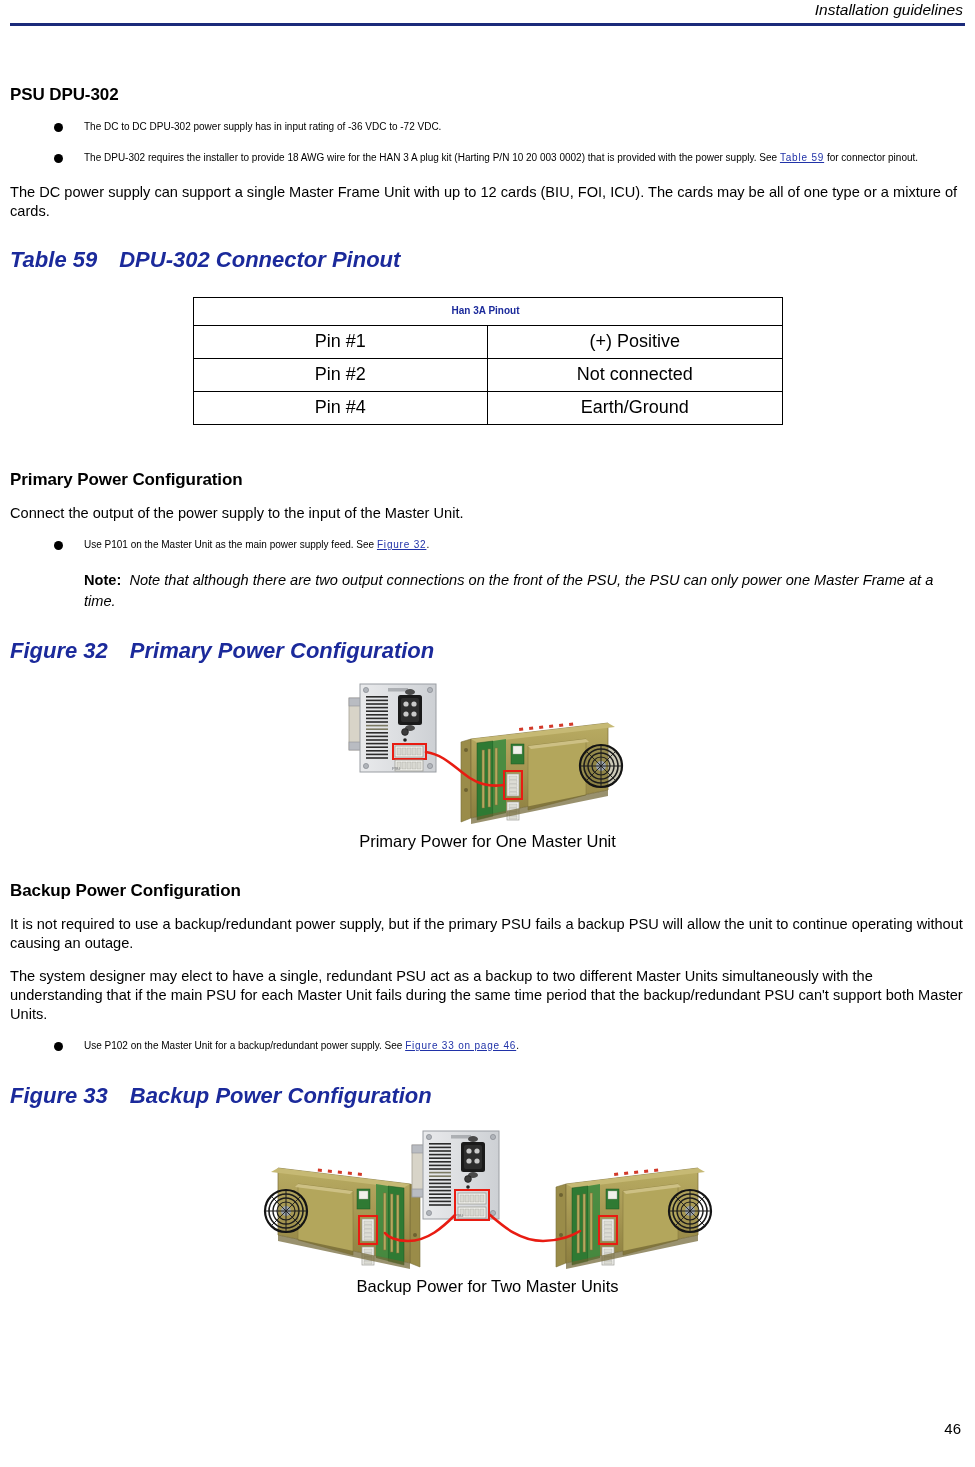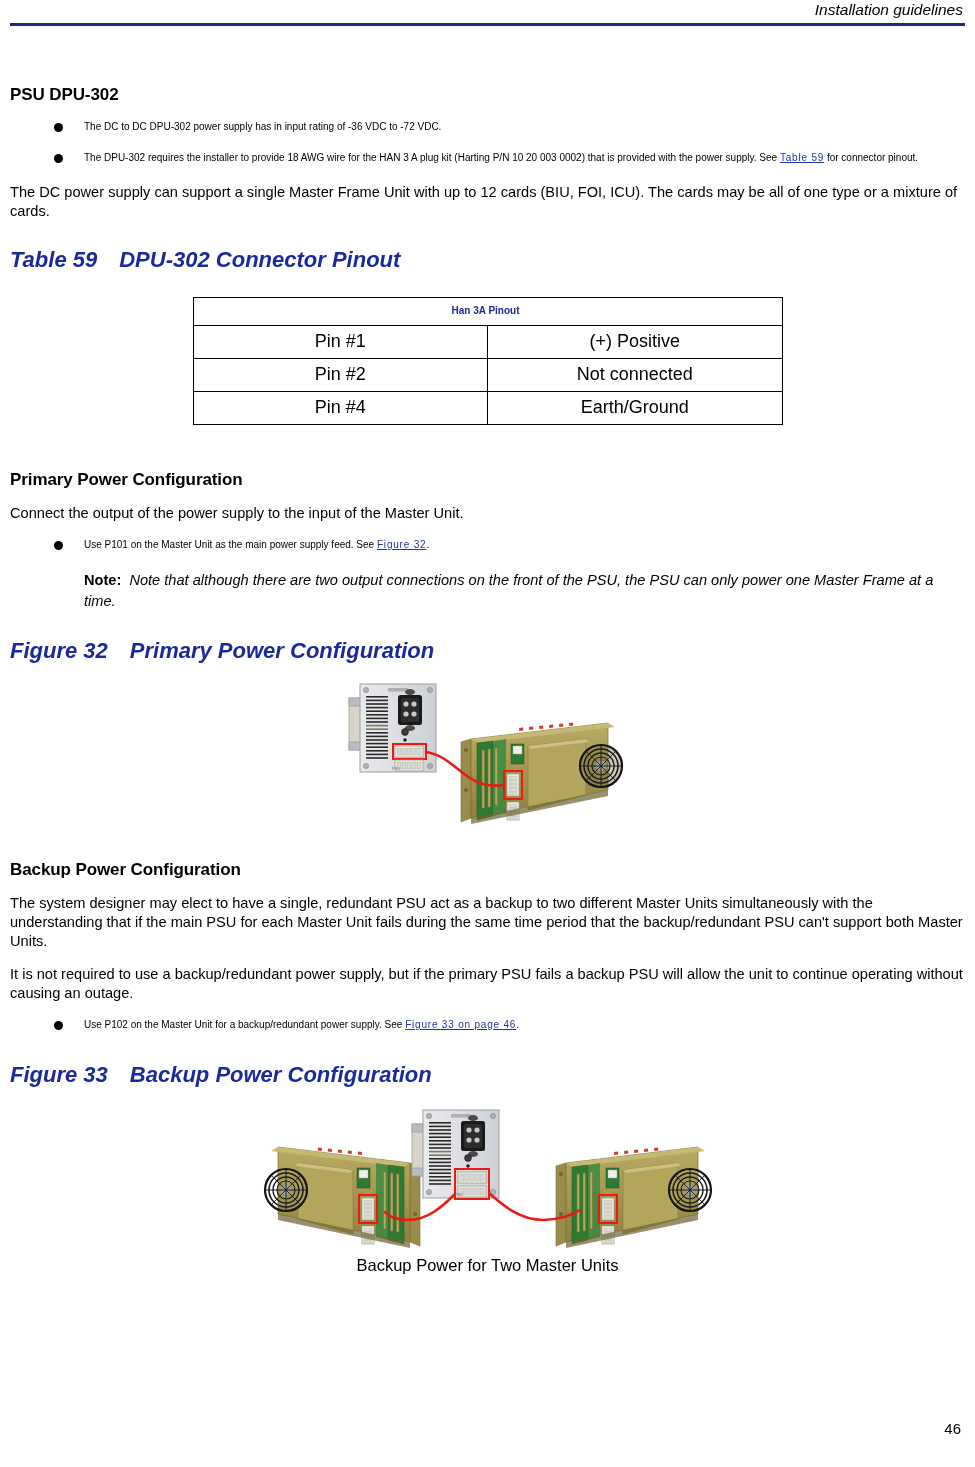--- a/index.html
+++ b/index.html
@@ -380,26 +380,27 @@
             <line x1="237" y1="96" x2="279" y2="96" stroke="#1c1c1c" stroke-width="1"></line>
             <line x1="243" y1="81" x2="273" y2="111" stroke="#1c1c1c" stroke-width="0.9"></line>
             <line x1="273" y1="81" x2="243" y2="111" stroke="#1c1c1c" stroke-width="0.9"></line>
           </g>
 
           <polygon points="128,148 265,120 265,126 128,154" fill="#6d6331" opacity="0.7"></polygon>
         </g>
 
         <path d="M 83 82 C 108 86, 118 108, 140 114 C 152 117, 158 115, 161 115" fill="none" stroke="#e81c12" stroke-width="2.6" stroke-linecap="round"></path>
       </svg>
+      <div class="fig-caption-below">Primary Power for One Master Unit</div>
     </div>
 
     <h2 class="section-head tight">Backup Power Configuration</h2>
 
+    <p class="body-text">It is not required to use a backup/redundant power supply, but if the primary PSU fails a backup PSU will allow the unit to continue operating without causing an outage.</p>
     <p class="body-text">The system designer may elect to have a single, redundant PSU act as a backup to two different Master Units simultaneously with the understanding that if the main PSU for each Master Unit fails during the same time period that the backup/redundant PSU can't support both Master Units.</p>
-    <p class="body-text">It is not required to use a backup/redundant power supply, but if the primary PSU fails a backup PSU will allow the unit to continue operating without causing an outage.</p>
 
     <ul class="bullets">
       <li>
         <span class="bullet-dot"></span>
         <span>Use P102 on the Master Unit for a backup/redundant power supply. See </span><a class="xref" href="#">Figure 33 on page 46</a><span>.</span>
       </li>
     </ul>
 
     <div class="caption"><span class="cap-num">Figure 33</span><span class="cap-gap"></span><span>Backup Power Configuration</span></div>
 

